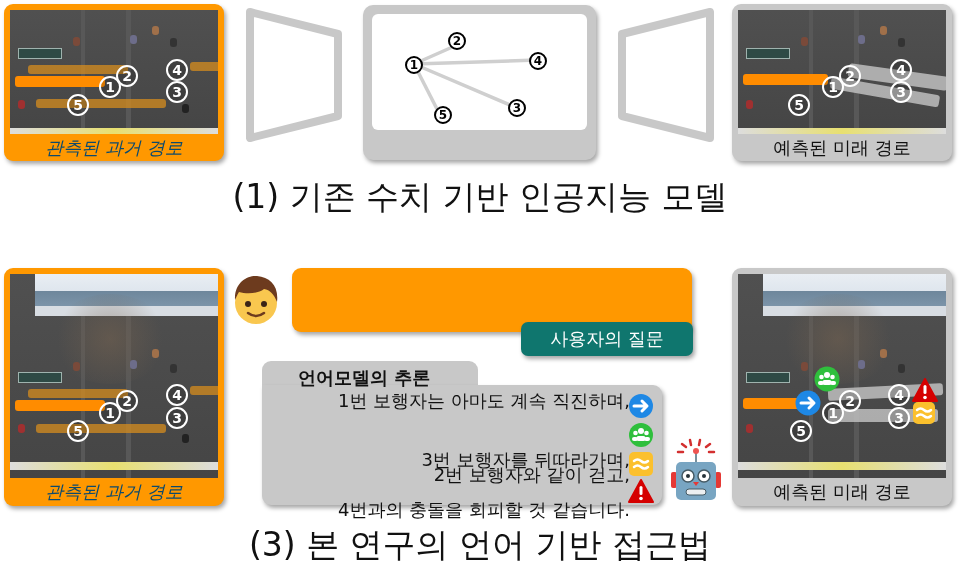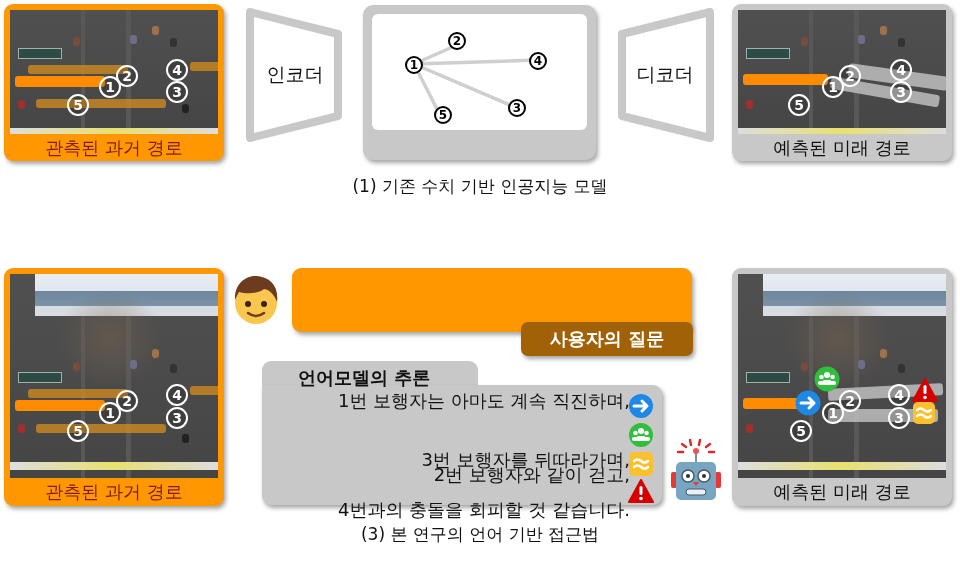--- a/index.html
+++ b/index.html
@@ -20,38 +20,38 @@
   .scene .bench { position: absolute; background: #2e4a45; border: 1px solid #9fb3ae; }
   .scene .rail { position: absolute; left: 0; right: 0; height: 8px; background: linear-gradient(90deg,#ddd,#e8e070,#ddd); }
   .scene .tram { position: absolute; left: 12%; right: 0; top: 0; background: linear-gradient(180deg,#e9eef3 0%, #dfe6ee 40%, #6e879c 41%, #7b93a8 75%, #d8dde3 76%); }
   .scene .tree { position: absolute; border-radius: 50%; background: radial-gradient(circle, rgba(120,100,80,0.5), rgba(80,70,60,0) 70%); }
   .person { position: absolute; width: 7px; height: 9px; border-radius: 3px; }
   .trail { position: absolute; height: 9px; background: rgba(214,140,30,0.75); border-radius: 3px; }
   .trail.solid { background: #ff8c00; height: 11px; }
   .trail.pred { background: rgba(190,190,190,0.85); }
   .marker { position: absolute; width: 22px; height: 22px; border: 2px solid #fff; border-radius: 50%; color: #fff; font-size: 14px; font-weight: bold; line-height: 18px; text-align: center; background: rgba(0,0,0,0.15); }
   .panel-label { text-align: center; font-size: 18px; height: 28px; line-height: 28px; }
-  .panel.orange .panel-label { color: #7f1d1d; }
+  .panel.orange .panel-label { color: #0c4a6e; font-style: italic; }
   .panel.gray .panel-label { color: #111; }
 
   
   .trap { position: absolute; }
   .trap-label { position: absolute; width: 100%; text-align: center; font-size: 19px; color: #111; }
 
   
   .graph-box { position: absolute; left: 363px; top: 5px; width: 233px; height: 155px; background: #c8c8c8; border-radius: 10px; box-shadow: 2px 3px 4px rgba(0,0,0,0.35); padding: 9px 9px 0 9px; }
   .graph-inner { background: #fff; border-radius: 6px; height: 116px; position: relative; }
   .graph-label { text-align: center; font-size: 19px; line-height: 30px; }
   .gnode { position: absolute; width: 18px; height: 18px; border: 2px solid #000; border-radius: 50%; font-size: 12px; font-weight: bold; line-height: 14px; text-align: center; background: #fff; color: #000; }
 
-  .caption { position: absolute; left: 0; width: 960px; text-align: center; font-size: 17px; color: #111; }
+  .caption { position: absolute; left: 0; width: 960px; text-align: center; font-size: 33px; color: #111; }
 
   
   .bubble-user { position: absolute; left: 292px; top: 268px; width: 400px; height: 64px; background: #ff9800; border-radius: 9px; box-shadow: 2px 3px 4px rgba(0,0,0,0.35); color: #fff; font-size: 18px; line-height: 24px; padding: 6px 0 0 20px; }
-  .user-tag { position: absolute; left: 521px; top: 322px; width: 172px; height: 34px; background: #a16207; border-radius: 7px; box-shadow: 2px 3px 4px rgba(0,0,0,0.35); color: #fff; font-size: 18px; text-align: center; line-height: 34px; font-weight: bold; }
+  .user-tag { position: absolute; left: 521px; top: 322px; width: 172px; height: 34px; background: #0f766e; border-radius: 7px; box-shadow: 2px 3px 4px rgba(0,0,0,0.35); color: #fff; font-size: 18px; text-align: center; line-height: 34px; }
   .avatar { position: absolute; left: 230px; top: 272px; width: 52px; height: 56px; }
 
   .lm-tab { position: absolute; left: 262px; top: 361px; width: 216px; height: 40px; background: #c8c8c8; border-radius: 9px 9px 0 0; }
   .lm-box { position: absolute; left: 262px; top: 385px; width: 400px; height: 120px; background: #c8c8c8; border-radius: 0 9px 9px 9px; box-shadow: 2px 3px 4px rgba(0,0,0,0.35); }
   .lm-title { position: absolute; left: 298px; top: 366px; font-size: 18px; font-weight: bold; color: #111; }
   .lm-line { position: absolute; right: 330px; font-size: 18px; color: #111; white-space: nowrap; }
   .robot { position: absolute; left: 668px; top: 438px; width: 56px; height: 66px; }
 </style>
 </head>
 <body>
@@ -77,21 +77,20 @@
     <div class="marker" style="left:156px; top:49px;">4</div>
     <div class="marker" style="left:57px; top:84px;">5</div>
   </div>
   <div class="panel-label">관측된 과거 경로</div>
 </div>
 
 <div class="trap" style="left:244px; top:6px; width:102px; height:136px;">
   <svg width="102" height="136">
     <polygon points="6,6 94,28 94,110 6,132" fill="#fff" stroke="#c8c8c8" stroke-width="8" stroke-linejoin="round"></polygon>
   </svg>
-  <div class="trap-label" style="top:56px;">인코더</div>
 </div>
 
 <div class="graph-box">
   <div class="graph-inner">
     <svg width="215" height="116" style="position:absolute;left:0;top:0;">
       <g stroke="#cfcfcf" stroke-width="3.5" stroke-linecap="round">
         <line x1="42" y1="50" x2="85" y2="31"></line>
         <line x1="42" y1="50" x2="165" y2="46"></line>
         <line x1="42" y1="50" x2="145" y2="94"></line>
         <line x1="42" y1="50" x2="66" y2="97"></line>
@@ -102,21 +101,20 @@
     <div class="gnode" style="left:157px; top:38px;">4</div>
     <div class="gnode" style="left:136px; top:85px;">3</div>
     <div class="gnode" style="left:62px; top:92px;">5</div>
   </div>
 </div>
 
 <div class="trap" style="left:614px; top:6px; width:102px; height:136px;">
   <svg width="102" height="136">
     <polygon points="8,28 96,6 96,132 8,110" fill="#fff" stroke="#c8c8c8" stroke-width="8" stroke-linejoin="round"></polygon>
   </svg>
-  <div class="trap-label" style="top:56px;">디코더</div>
 </div>
 
 <div class="panel gray" style="left:732px; top:4px; width:220px; height:157px;">
   <div class="scene" style="height:124px;">
     <div class="pave"></div>
     <div class="bench" style="left:8px; top:38px; width:44px; height:11px;"></div>
     <div class="rail" style="top:118px;"></div>
     <div class="person" style="left:63px;top:27px;background:#7a4a3a;"></div>
     <div class="person" style="left:120px;top:25px;background:#6d6d8a;"></div>
     <div class="person" style="left:142px;top:16px;background:#a0704a;"></div>

